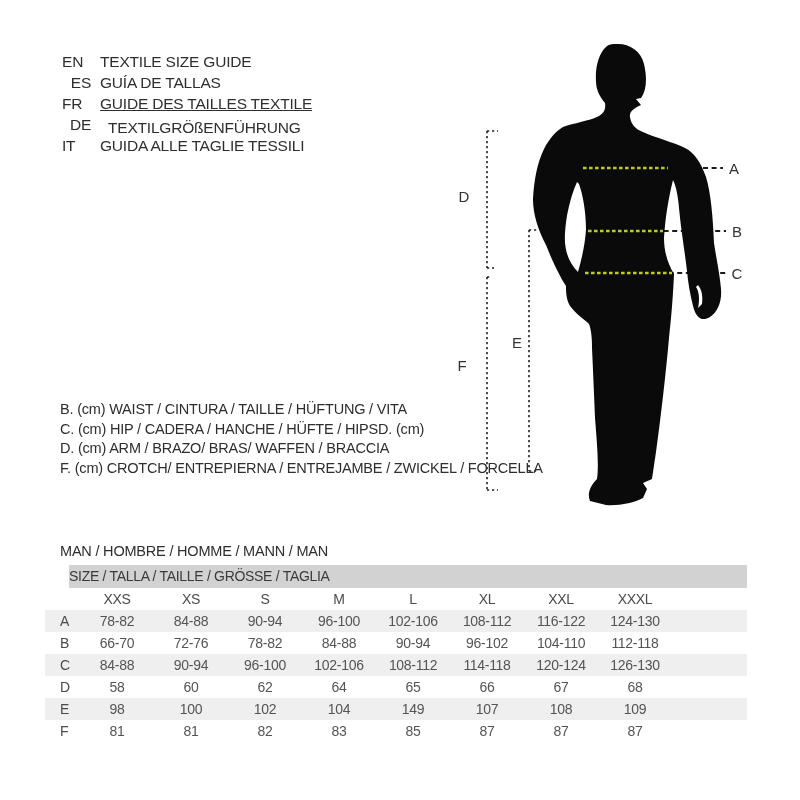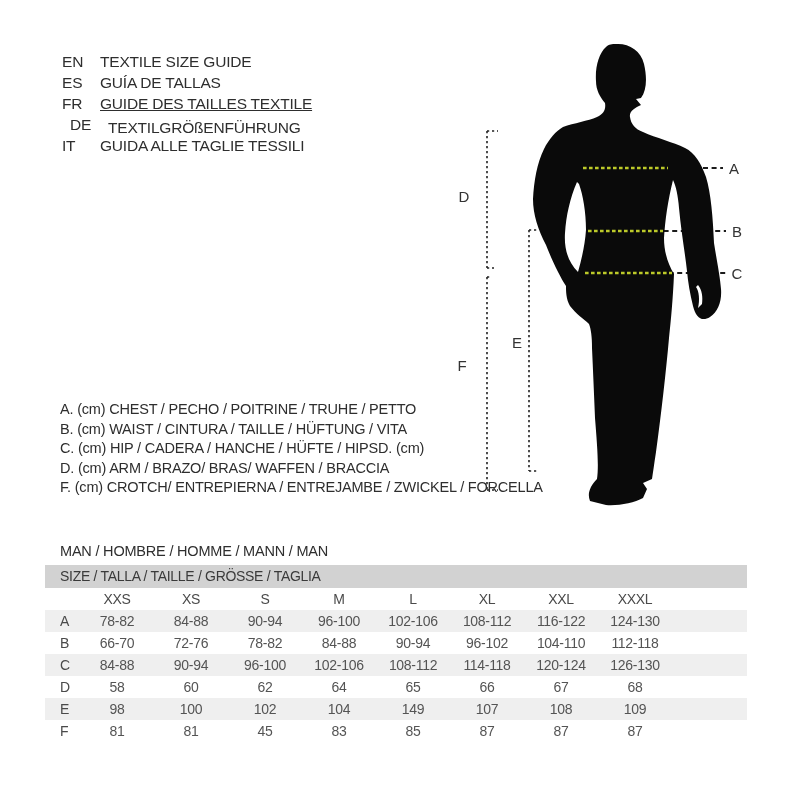--- a/index.html
+++ b/index.html
@@ -21,41 +21,41 @@
 
   
   .legend { position:absolute; left:60px; top:400px; }
   .legend-item { line-height:19.5px; font-size:14.5px; letter-spacing:-0.2px;
                  white-space:nowrap; color:#2e2e2e; }
   .subject { position:absolute; left:60px; top:543px; font-size:14.5px;
              letter-spacing:-0.2px; color:#2e2e2e; white-space:nowrap; }
 
   
   .size-table { position:absolute; left:45px; top:565px; width:702px; }
-  .title-bar { height:23px; line-height:23px; background:#d2d2d2; padding-left:15px;
-               font-size:14px; letter-spacing:-0.3px; color:#3a3a3a; white-space:nowrap; }
+  .title-bar { height:23px; line-height:23px; background:#d2d2d2; padding-left:0;
+               font-size:14px; letter-spacing:-0.3px; color:#3a3a3a; white-space:nowrap;margin-left:24px; }
   .trow { display:grid; grid-template-columns:35px repeat(8,74px) 1fr;
           height:22px; align-items:center; }
   .trow.alt { background:#efefef; }
   .cell { text-align:center; font-size:14px; letter-spacing:-0.3px; color:#545454; }
   .cell.lab { text-align:left; padding-left:15px; color:#4a4a4a; }
   .cell.head { color:#4a4a4a; }
 </style>
 </head>
 <body>
 
 <div class="canvas">
 
   <div class="lang-list" id="lang-list">
       <div class="lang-row">
         <div class="lang-code" style="display: inline-block;">EN</div>
         <div class="lang-label" style="display: inline-block;">TEXTILE SIZE GUIDE</div>
       </div>
       <div class="lang-row">
-        <div class="lang-code" style="display: inline-block;">ES</div>
+        <div class="lang-code" style="display: inline-block; text-align: center;">ES</div>
         <div class="lang-label" style="display: inline-block;">GUÍA DE TALLAS</div>
       </div>
       <div class="lang-row">
         <div class="lang-code" style="display: inline-block;">FR</div>
         <div class="lang-label" style="display: inline-block; text-decoration: underline;">GUIDE DES TAILLES TEXTILE</div>
       </div>
       <div class="lang-row">
         <div class="lang-code" style="display: inline-block; margin-left: 8px;">DE</div>
         <div class="lang-label" style="display: inline-block; margin-top: 6px;">TEXTILGRÖßENFÜHRUNG</div>
       </div>
@@ -143,21 +143,20 @@
   </svg>
 
   <span class="marker" style="left:734px; top:168px">A</span>
   <span class="marker" style="left:737px; top:231px">B</span>
   <span class="marker" style="left:737px; top:273px">C</span>
   <span class="marker" style="left:464px; top:196px">D</span>
   <span class="marker" style="left:517px; top:342px">E</span>
   <span class="marker" style="left:462px; top:365px">F</span>
 
   <div class="legend" id="legend-list">
-      <div class="legend-item">A. (cm) CHEST / PECHO / POITRINE / TRUHE / PETTO</div>
       <div class="legend-item">B. (cm) WAIST / CINTURA / TAILLE / HÜFTUNG / VITA</div>
       <div class="legend-item">C. (cm) HIP / CADERA / HANCHE / HÜFTE / HIPSD. (cm)</div>
       <div class="legend-item">D. (cm) ARM / BRAZO/ BRAS/ WAFFEN / BRACCIA</div>
       <div class="legend-item">F. (cm) CROTCH/ ENTREPIERNA / ENTREJAMBE / ZWICKEL / FORCELLA</div>
     </div>
   <div class="subject">MAN / HOMBRE / HOMME / MANN / MAN</div>
 
   <div class="size-table">
     <div class="title-bar">SIZE / TALLA / TAILLE / GRÖSSE / TAGLIA</div>
     <div id="table-grid">
@@ -230,21 +229,21 @@
           <div class="cell">149</div>
           <div class="cell">107</div>
           <div class="cell">108</div>
           <div class="cell">109</div>
           <div class="cell"></div>
         </div>
         <div class="trow">
           <div class="cell lab">F</div>
           <div class="cell">81</div>
           <div class="cell">81</div>
-          <div class="cell">45</div>
+          <div class="cell">82</div>
           <div class="cell">83</div>
           <div class="cell">85</div>
           <div class="cell">87</div>
           <div class="cell">87</div>
           <div class="cell">87</div>
           <div class="cell"></div>
         </div>
       </div>
   </div>
 

